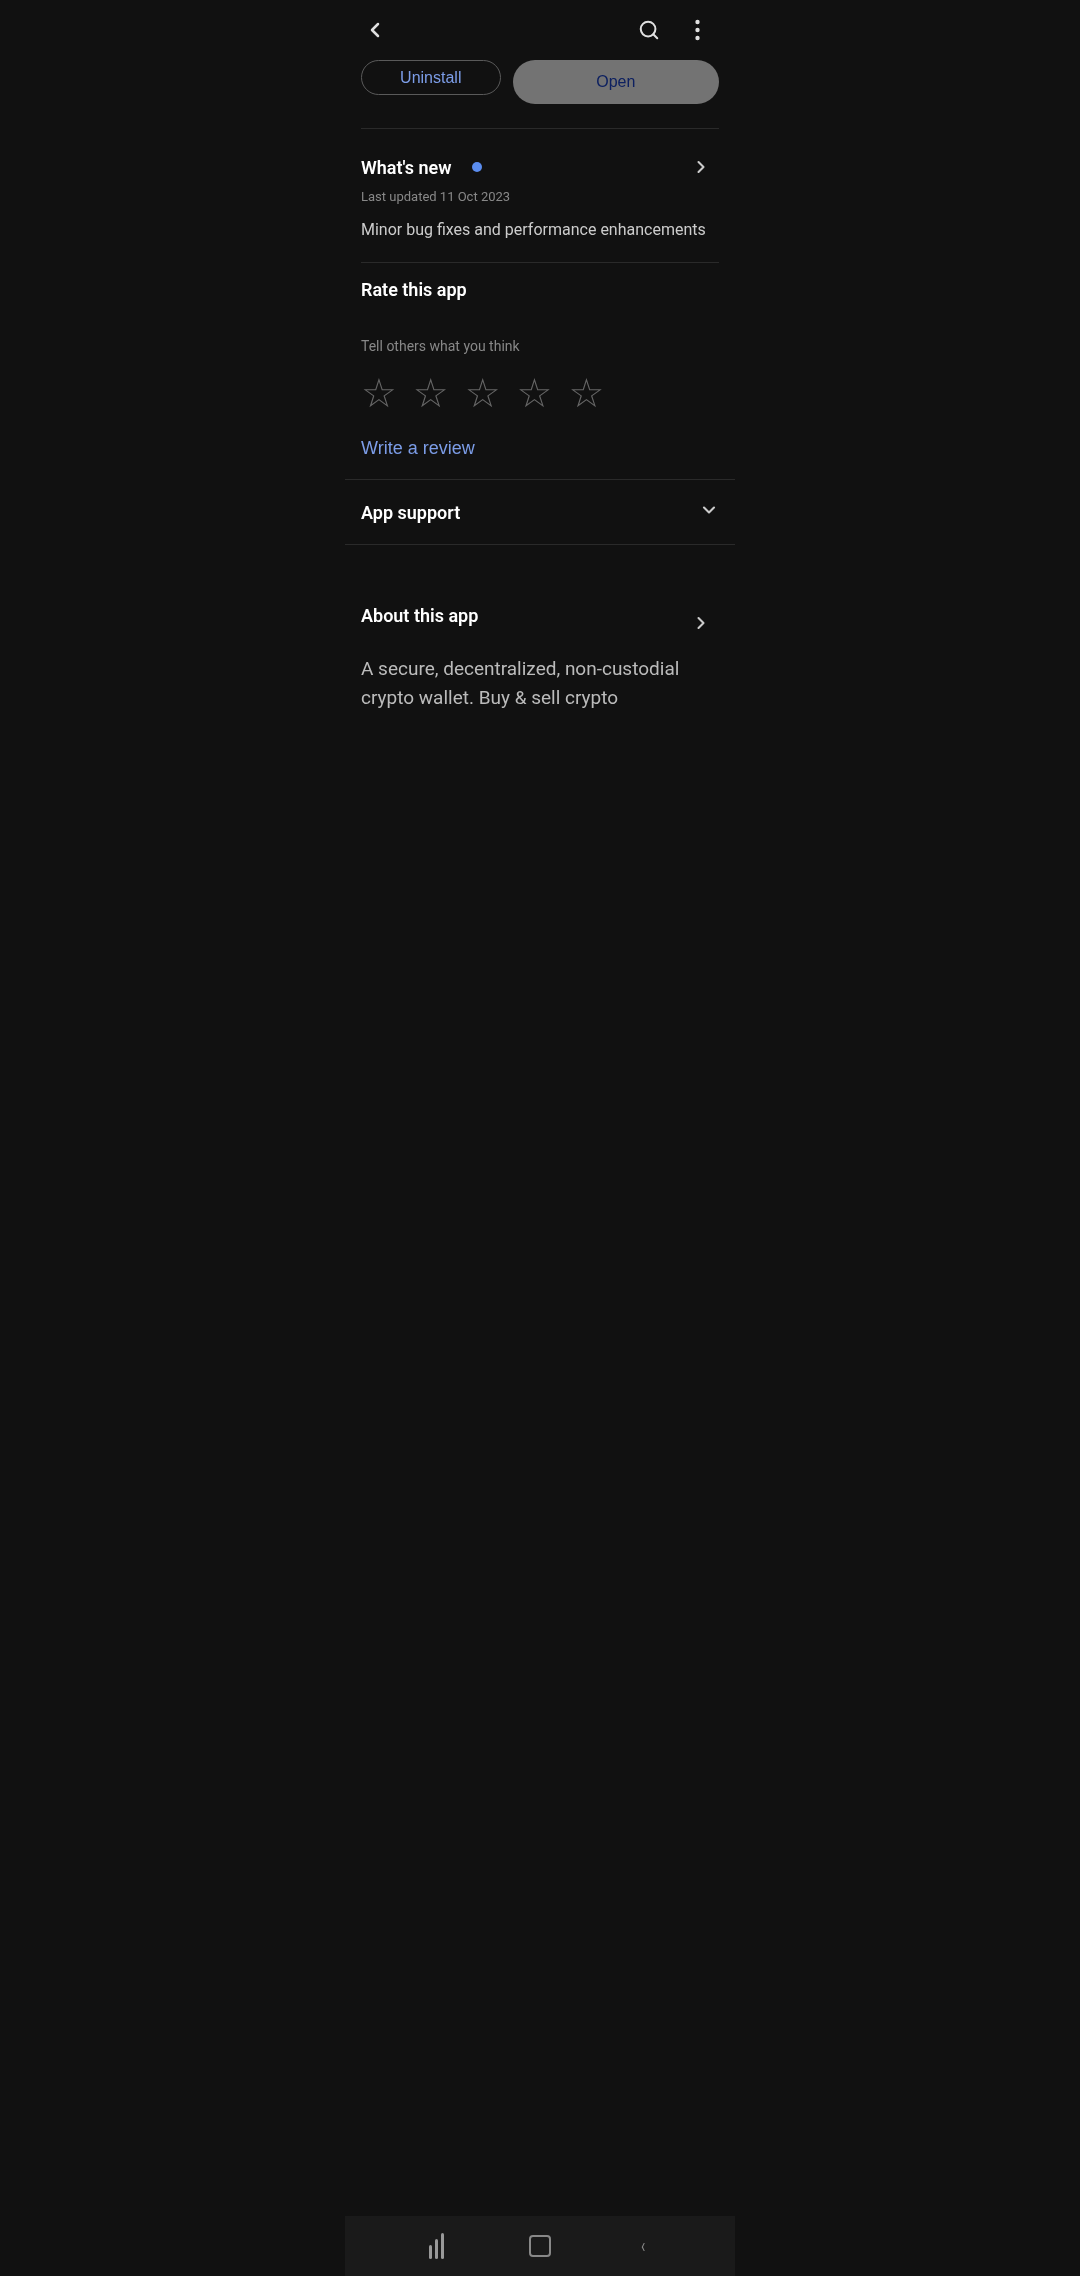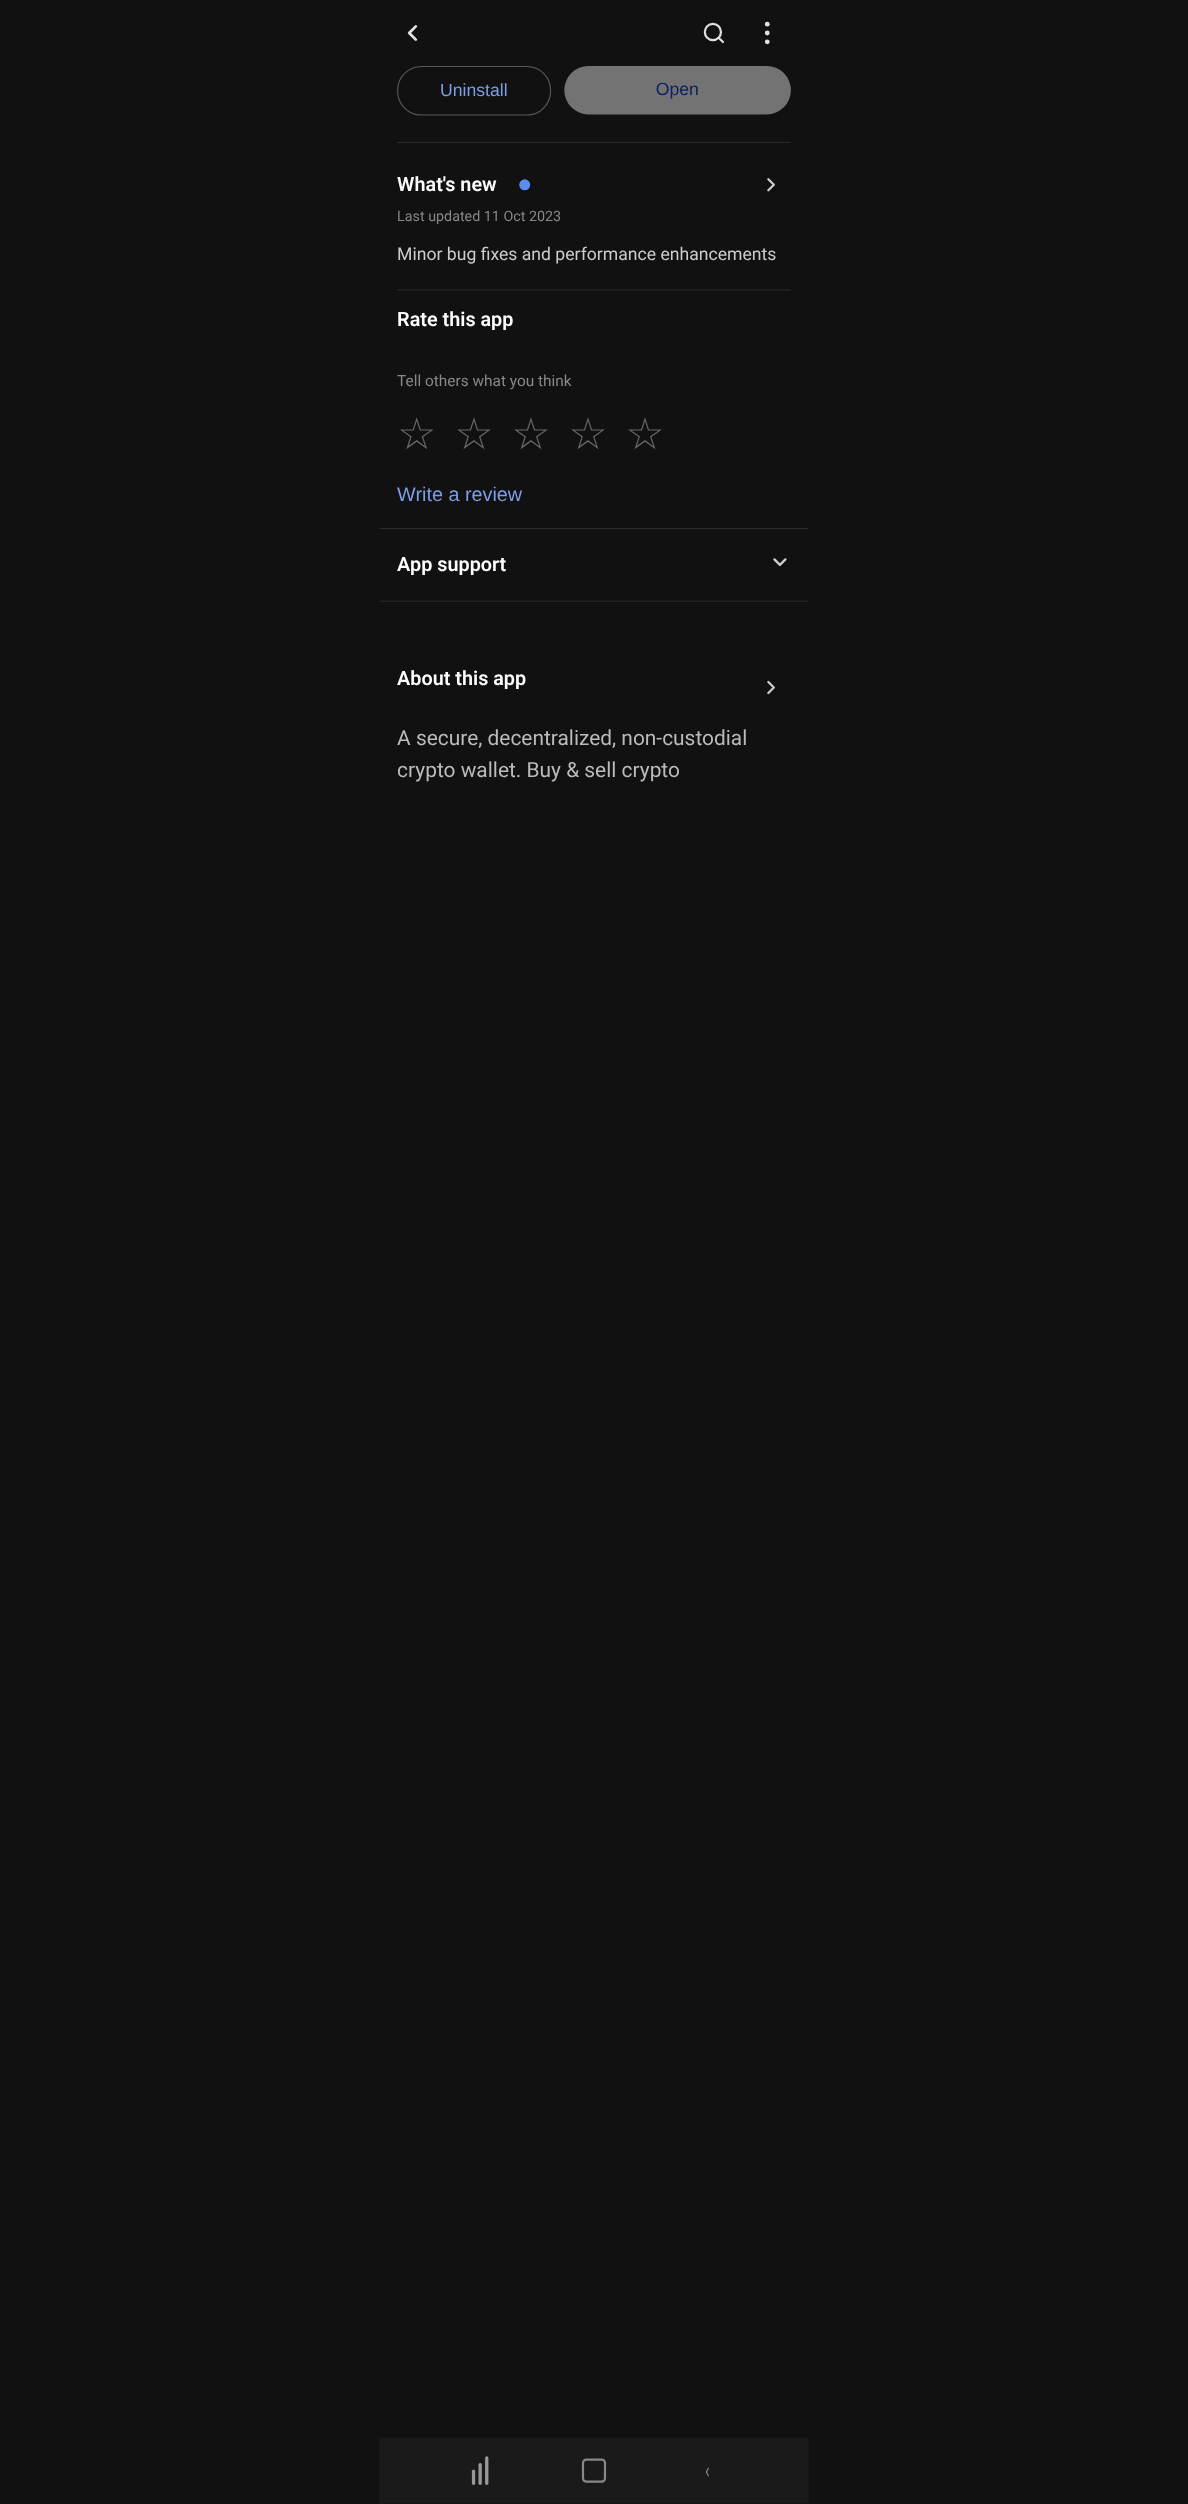--- a/index.html
+++ b/index.html
@@ -95,21 +95,21 @@
 
     
     .action-buttons {
       display: flex;
       gap: 12px;
       padding: 0 16px 24px 16px;
     }
 
     .btn-uninstall {
       flex: 1;
-      height: 45px;
+      height: 35px;
       border-radius: 22px;
       border: 1px solid #5a5a5a;
       background: transparent;
       color: #7c9de8;
       font-size: 16px;
       font-weight: 500;
       cursor: pointer;
     }
 
     .btn-open {

